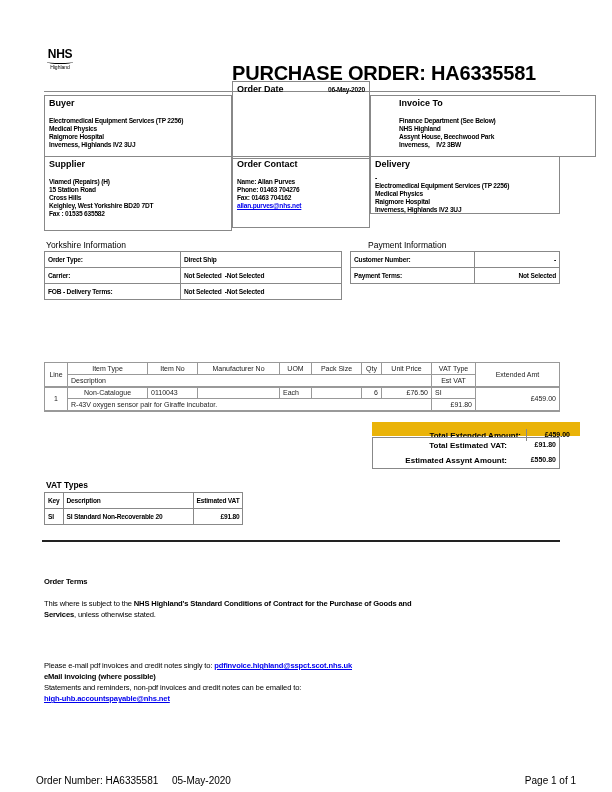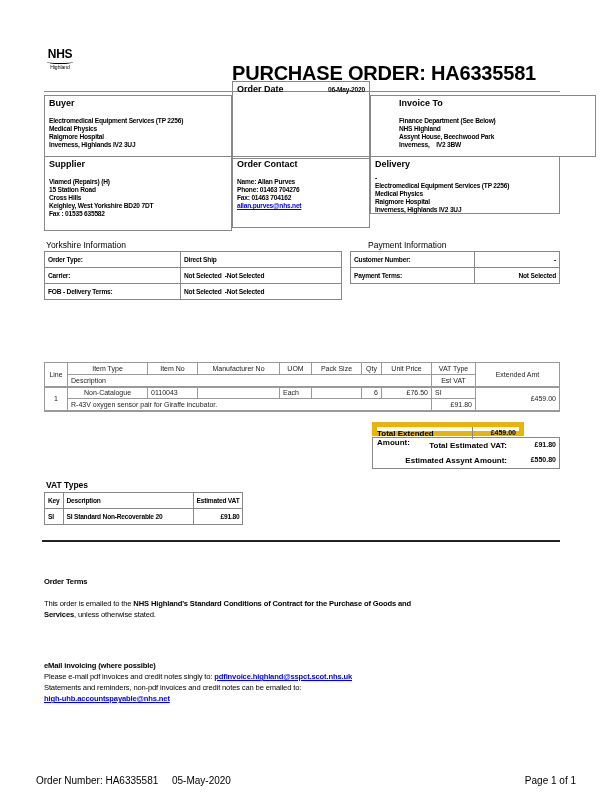--- a/index.html
+++ b/index.html
@@ -149,21 +149,21 @@
     <td>SI</td>
     <td rowspan="2" class="r">£459.00</td>
   </tr>
   <tr style="border-bottom:2px solid #999;">
     <td colspan="7">R-43V oxygen sensor pair for Giraffe incubator.</td>
     <td class="r">£91.80</td>
   </tr>
 </tbody>
   </table>
 
-<div class="abs" style="left:372px;top:422px;width:152px;height:14px;border:5px solid #eab308;">
+<div class="abs" style="left:372px;top:422px;width:208px;height:14px;border:7px solid #eab308;">
   <span class="abs tot" style="right:52px;top:2px;">Total Extended Amount:</span>
   <span class="abs" style="right:46px;top:0;width:1px;height:12px;background:#888;"></span>
   <span class="abs tot" style="right:3px;top:2px;font-size:7px;">£459.00</span>
 </div>
 <div class="abs" style="left:372px;top:437px;width:188px;height:32px;border:1px solid #888;">
   <span class="abs tot" style="right:52px;top:3px;">Total Estimated VAT:</span>
   <span class="abs tot" style="right:3px;top:3px;font-size:7px;">£91.80</span>
   <span class="abs tot" style="right:52px;top:18px;">Estimated Assynt Amount:</span>
   <span class="abs tot" style="right:3px;top:18px;font-size:7px;">£550.80</span>
 </div>
@@ -182,26 +182,26 @@
     <td class="r">£91.80</td>
   </tr>
 </tbody>
   </table>
 
 <div class="abs" style="left:42px;top:540px;width:518px;height:1.5px;background:#222;"></div>
 
 <div class="abs body-t" style="left:44px;top:576px;width:520px;">
   <div>Order Terms</div>
   <div style="height:11px;"></div>
-  <div style="font-weight:normal;"><span>This order is emailed to the </span><b>NHS Highland's Standard Conditions of Contract for the Purchase of Goods and</b></div>
+  <div style="font-weight:normal;"><span>This where is subject to the </span><b>NHS Highland's Standard Conditions of Contract for the Purchase of Goods and</b></div>
   <div style="font-weight:normal;"><b>Services</b><span>, unless otherwise stated.</span></div>
 </div>
 
 <div class="abs body-t" style="left:44px;top:660px;width:520px;">
+  <div style="font-weight:normal;"><span>Please e-mail pdf invoices and credit notes singly to: </span><span class="link">pdfinvoice.highland@sspct.scot.nhs.uk</span></div>
   <div>eMail invoicing (where possible)</div>
-  <div style="font-weight:normal;"><span>Please e-mail pdf invoices and credit notes singly to: </span><span class="link">pdfinvoice.highland@sspct.scot.nhs.uk</span></div>
   <div style="font-weight:normal;">Statements and reminders, non-pdf invoices and credit notes can be emailed to:</div>
   <div class="link">high-uhb.accountspayable@nhs.net</div>
 </div>
 
 <div class="abs footer" style="left:36px;top:775px;">Order Number: HA6335581</div>
 <div class="abs footer" style="left:172px;top:775px;">05-May-2020</div>
 <div class="abs footer" style="right:36px;top:775px;">Page 1 of 1</div>
 
 </body></html>

